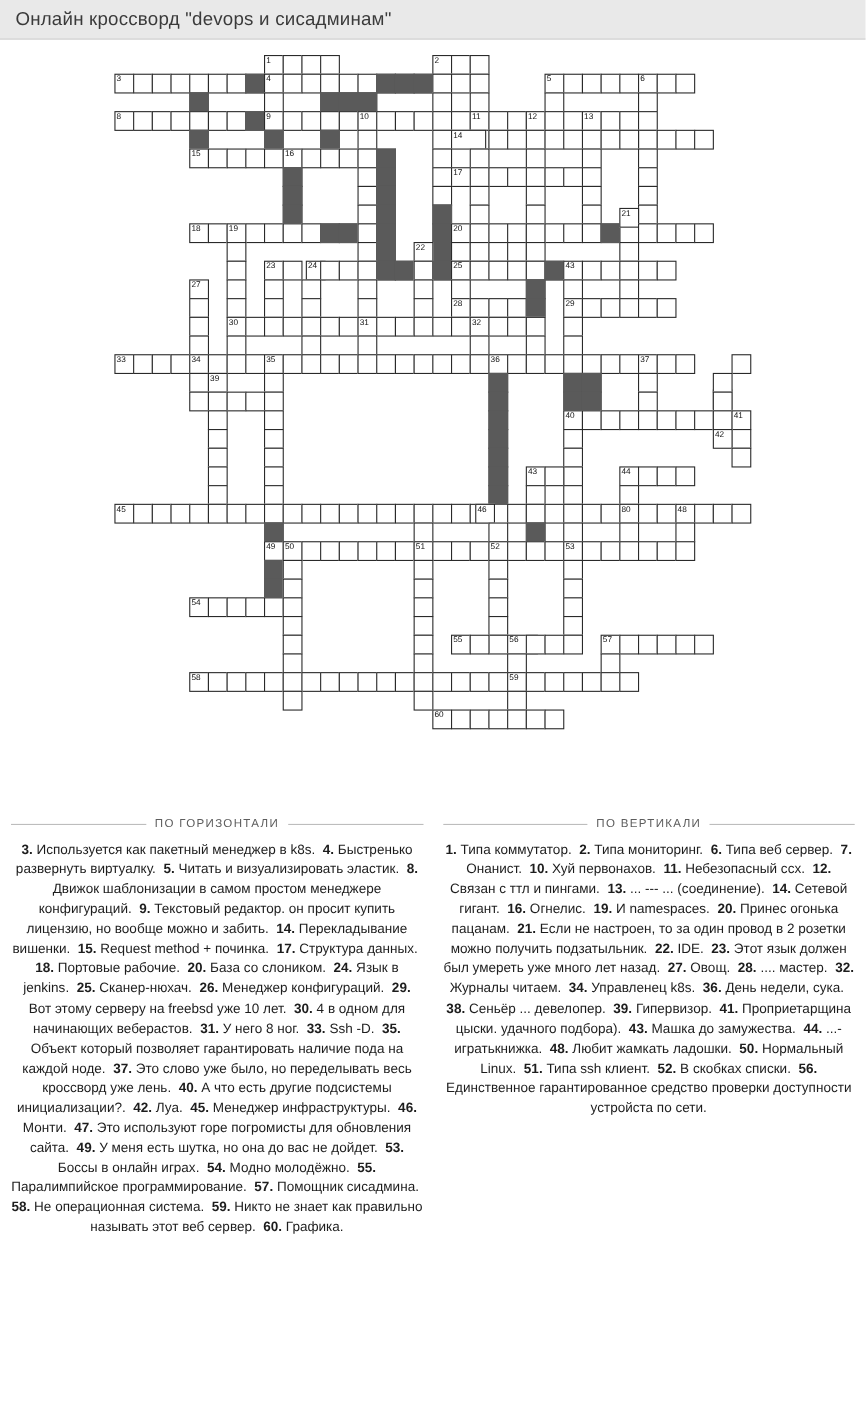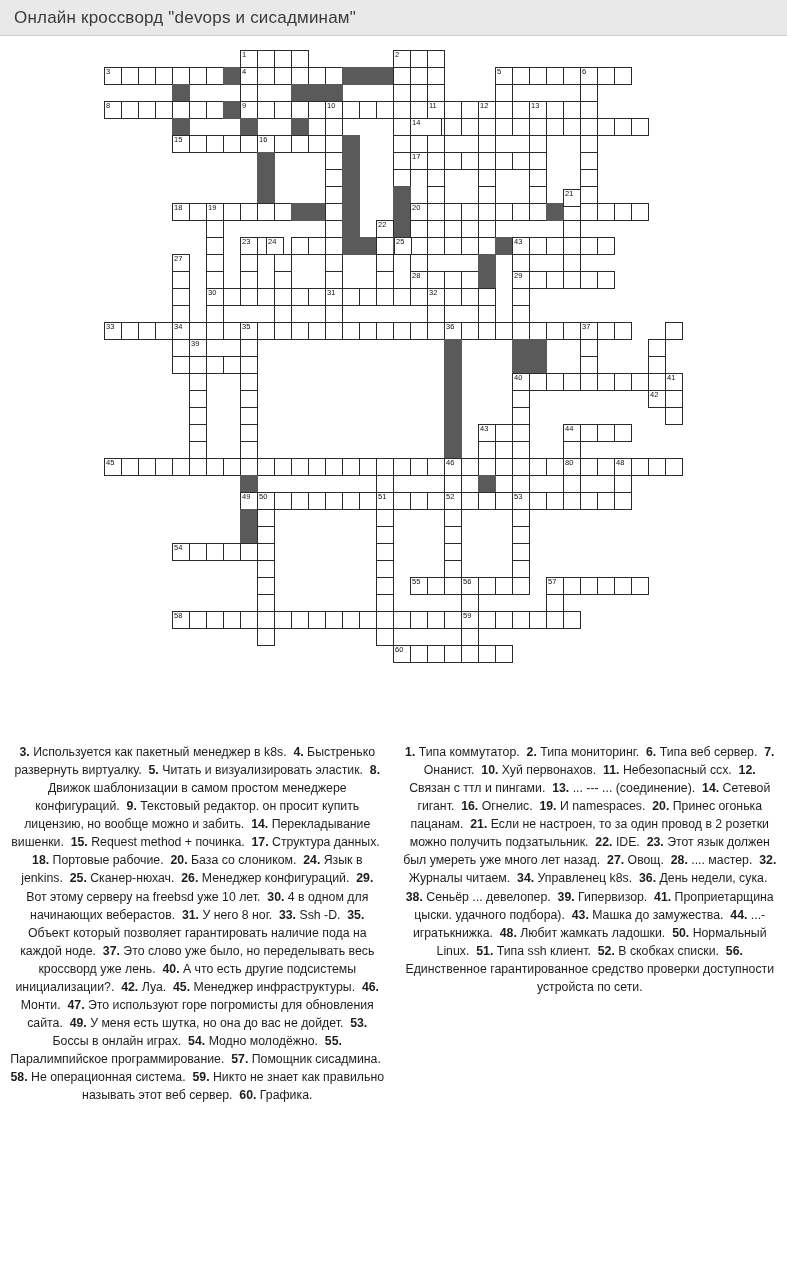--- a/index.html
+++ b/index.html
@@ -308,31 +308,31 @@
         <div class="cell" style="left: 374px; top: 170px; width: 18px; height: 18px;"></div>
         <div class="cell" style="left: 459px; top: 170px; width: 18px; height: 18px;"></div>
         <div class="cell" style="left: 272px; top: 170px; width: 18px; height: 18px;">
           <span class="num">22</span>
         </div>
         <div class="cell" style="left: 102px; top: 187px; width: 18px; height: 18px;"></div>
         <div class="cell" style="left: 136px; top: 187px; width: 18px; height: 18px;">
           <span class="num">23</span>
         </div>
         <div class="cell" style="left: 153px; top: 187px; width: 18px; height: 18px;"></div>
-        <div class="cell" style="left: 162px; top: 187px; width: 18px; height: 18px; text-align: center;">
+        <div class="cell" style="left: 174px; top: 187px; width: 18px; height: 18px; text-align: center;">
           <span class="num">24</span>
         </div>
         <div class="cell" style="left: 187px; top: 187px; width: 18px; height: 18px;"></div>
         <div class="cell" style="left: 204px; top: 187px; width: 18px; height: 18px;"></div>
         <div class="cell" style="left: 221px; top: 187px; width: 18px; height: 18px;"></div>
         <div class="cell block" style="left: 238px; top: 187px; width: 18px; height: 18px;"></div>
         <div class="cell block" style="left: 255px; top: 187px; width: 18px; height: 18px;"></div>
         <div class="cell" style="left: 272px; top: 187px; width: 18px; height: 18px;"></div>
         <div class="cell block" style="left: 289px; top: 187px; width: 18px; height: 18px;"></div>
-        <div class="cell" style="left: 290px; top: 187px; width: 18px; height: 18px;">
+        <div class="cell" style="left: 306px; top: 187px; width: 18px; height: 18px;">
           <span class="num">25</span>
         </div>
         <div class="cell" style="left: 323px; top: 187px; width: 18px; height: 18px;"></div>
         <div class="cell" style="left: 340px; top: 187px; width: 18px; height: 18px;"></div>
         <div class="cell" style="left: 357px; top: 187px; width: 18px; height: 18px;"></div>
         <div class="cell" style="left: 374px; top: 187px; width: 18px; height: 18px;"></div>
         <div class="cell block" style="left: 391px; top: 187px; width: 18px; height: 18px;"></div>
         <div class="cell" style="left: 408px; top: 187px; width: 18px; height: 18px;">
           <span class="num">43</span>
         </div>
@@ -536,21 +536,21 @@
         <div class="cell" style="left: 170px; top: 408px; width: 18px; height: 18px;"></div>
         <div class="cell" style="left: 187px; top: 408px; width: 18px; height: 18px;"></div>
         <div class="cell" style="left: 204px; top: 408px; width: 18px; height: 18px;"></div>
         <div class="cell" style="left: 221px; top: 408px; width: 18px; height: 18px;"></div>
         <div class="cell" style="left: 238px; top: 408px; width: 18px; height: 18px;"></div>
         <div class="cell" style="left: 255px; top: 408px; width: 18px; height: 18px;"></div>
         <div class="cell" style="left: 272px; top: 408px; width: 18px; height: 18px;"></div>
         <div class="cell" style="left: 289px; top: 408px; width: 18px; height: 18px;"></div>
         <div class="cell" style="left: 306px; top: 408px; width: 18px; height: 18px;"></div>
         <div class="cell" style="left: 323px; top: 408px; width: 18px; height: 18px;"></div>
-        <div class="cell" style="left: 340px; top: 408px; width: 18px; height: 18px;">
+        <div class="cell" style="left: 328px; top: 408px; width: 18px; height: 18px;">
           <span class="num">46</span>
         </div>
         <div class="cell" style="left: 357px; top: 408px; width: 18px; height: 18px;"></div>
         <div class="cell" style="left: 374px; top: 408px; width: 18px; height: 18px;"></div>
         <div class="cell" style="left: 391px; top: 408px; width: 18px; height: 18px;"></div>
         <div class="cell" style="left: 408px; top: 408px; width: 18px; height: 18px;"></div>
         <div class="cell" style="left: 425px; top: 408px; width: 18px; height: 18px;"></div>
         <div class="cell" style="left: 442px; top: 408px; width: 18px; height: 18px;"></div>
         <div class="cell" style="left: 459px; top: 408px; width: 18px; height: 18px;">
           <span class="num">80</span>
@@ -691,20 +691,30 @@
         <div class="cell" style="left: 323px; top: 595px; width: 18px; height: 18px;"></div>
         <div class="cell" style="left: 340px; top: 595px; width: 18px; height: 18px;"></div>
         <div class="cell" style="left: 357px; top: 595px; width: 18px; height: 18px;"></div>
         <div class="cell" style="left: 374px; top: 595px; width: 18px; height: 18px;"></div>
         <div class="cell" style="left: 391px; top: 595px; width: 18px; height: 18px;"></div>
       </div>
   </div>
 
   <div class="clues">
     <div class="col">
+      <div class="col-head">
+        <div class="rule"></div>
+        <div class="lbl">ПО ГОРИЗОНТАЛИ</div>
+        <div class="rule"></div>
+      </div>
       <div class="clue-body" id="across-body"><span class="clue"><b>3. </b><span>Используется как пакетный менеджер в k8s.</span></span>&nbsp; <span class="clue"><b>4. </b><span>Быстренько развернуть виртуалку.</span></span>&nbsp; <span class="clue"><b>5. </b><span>Читать и визуализировать эластик.</span></span>&nbsp; <span class="clue"><b>8. </b><span>Движок шаблонизации в самом простом менеджере конфигураций.</span></span>&nbsp; <span class="clue"><b>9. </b><span>Текстовый редактор. он просит купить лицензию, но вообще можно и забить.</span></span>&nbsp; <span class="clue"><b>14. </b><span>Перекладывание вишенки.</span></span>&nbsp; <span class="clue"><b>15. </b><span>Request method + починка.</span></span>&nbsp; <span class="clue"><b>17. </b><span>Структура данных.</span></span>&nbsp; <span class="clue"><b>18. </b><span>Портовые рабочие.</span></span>&nbsp; <span class="clue"><b>20. </b><span>База со слоником.</span></span>&nbsp; <span class="clue"><b>24. </b><span>Язык в jenkins.</span></span>&nbsp; <span class="clue"><b>25. </b><span>Сканер-нюхач.</span></span>&nbsp; <span class="clue"><b>26. </b><span>Менеджер конфигураций.</span></span>&nbsp; <span class="clue"><b>29. </b><span>Вот этому серверу на freebsd уже 10 лет.</span></span>&nbsp; <span class="clue"><b>30. </b><span>4 в одном для начинающих веберастов.</span></span>&nbsp; <span class="clue"><b>31. </b><span>У него 8 ног.</span></span>&nbsp; <span class="clue"><b>33. </b><span>Ssh -D.</span></span>&nbsp; <span class="clue"><b>35. </b><span>Объект который позволяет гарантировать наличие пода на каждой ноде.</span></span>&nbsp; <span class="clue"><b>37. </b><span>Это слово уже было, но переделывать весь кроссворд уже лень.</span></span>&nbsp; <span class="clue"><b>40. </b><span>А что есть другие подсистемы инициализации?.</span></span>&nbsp; <span class="clue"><b>42. </b><span>Луа.</span></span>&nbsp; <span class="clue"><b>45. </b><span>Менеджер инфраструктуры.</span></span>&nbsp; <span class="clue"><b>46. </b><span>Монти.</span></span>&nbsp; <span class="clue"><b>47. </b><span>Это используют горе погромисты для обновления сайта.</span></span>&nbsp; <span class="clue"><b>49. </b><span>У меня есть шутка, но она до вас не дойдет.</span></span>&nbsp; <span class="clue"><b>53. </b><span>Боссы в онлайн играх.</span></span>&nbsp; <span class="clue"><b>54. </b><span>Модно молодёжно.</span></span>&nbsp; <span class="clue"><b>55. </b><span>Паралимпийское программирование.</span></span>&nbsp; <span class="clue"><b>57. </b><span>Помощник сисадмина.</span></span>&nbsp; <span class="clue"><b>58. </b><span>Не операционная система.</span></span>&nbsp; <span class="clue"><b>59. </b><span>Никто не знает как правильно называть этот веб сервер.</span></span>&nbsp; <span class="clue"><b>60. </b><span>Графика.</span></span></div>
     </div>
 
     <div class="col">
+      <div class="col-head">
+        <div class="rule"></div>
+        <div class="lbl">ПО ВЕРТИКАЛИ</div>
+        <div class="rule"></div>
+      </div>
       <div class="clue-body" id="down-body"><span class="clue"><b>1. </b><span>Типа коммутатор.</span></span>&nbsp; <span class="clue"><b>2. </b><span>Типа мониторинг.</span></span>&nbsp; <span class="clue"><b>6. </b><span>Типа веб сервер.</span></span>&nbsp; <span class="clue"><b>7. </b><span>Онанист.</span></span>&nbsp; <span class="clue"><b>10. </b><span>Хуй первонахов.</span></span>&nbsp; <span class="clue"><b>11. </b><span>Небезопасный ссх.</span></span>&nbsp; <span class="clue"><b>12. </b><span>Связан с ттл и пингами.</span></span>&nbsp; <span class="clue"><b>13. </b><span>... --- ... (соединение).</span></span>&nbsp; <span class="clue"><b>14. </b><span>Сетевой гигант.</span></span>&nbsp; <span class="clue"><b>16. </b><span>Огнелис.</span></span>&nbsp; <span class="clue"><b>19. </b><span>И namespaces.</span></span>&nbsp; <span class="clue"><b>20. </b><span>Принес огонька пацанам.</span></span>&nbsp; <span class="clue"><b>21. </b><span>Если не настроен, то за один провод в 2 розетки можно получить подзатыльник.</span></span>&nbsp; <span class="clue"><b>22. </b><span>IDE.</span></span>&nbsp; <span class="clue"><b>23. </b><span>Этот язык должен был умереть уже много лет назад.</span></span>&nbsp; <span class="clue"><b>27. </b><span>Овощ.</span></span>&nbsp; <span class="clue"><b>28. </b><span>.... мастер.</span></span>&nbsp; <span class="clue"><b>32. </b><span>Журналы читаем.</span></span>&nbsp; <span class="clue"><b>34. </b><span>Управленец k8s.</span></span>&nbsp; <span class="clue"><b>36. </b><span>День недели, сука.</span></span>&nbsp; <span class="clue"><b>38. </b><span>Сеньёр ... девелопер.</span></span>&nbsp; <span class="clue"><b>39. </b><span>Гипервизор.</span></span>&nbsp; <span class="clue"><b>41. </b><span>Проприетарщина цыски. удачного подбора).</span></span>&nbsp; <span class="clue"><b>43. </b><span>Машка до замужества.</span></span>&nbsp; <span class="clue"><b>44. </b><span>...-игратькнижка.</span></span>&nbsp; <span class="clue"><b>48. </b><span>Любит жамкать ладошки.</span></span>&nbsp; <span class="clue"><b>50. </b><span>Нормальный Linux.</span></span>&nbsp; <span class="clue"><b>51. </b><span>Типа ssh клиент.</span></span>&nbsp; <span class="clue"><b>52. </b><span>В скобках списки.</span></span>&nbsp; <span class="clue"><b>56. </b><span>Единственное гарантированное средство проверки доступности устройста по сети.</span></span></div>
     </div>
   </div>
 </div>
 
 </body></html>

